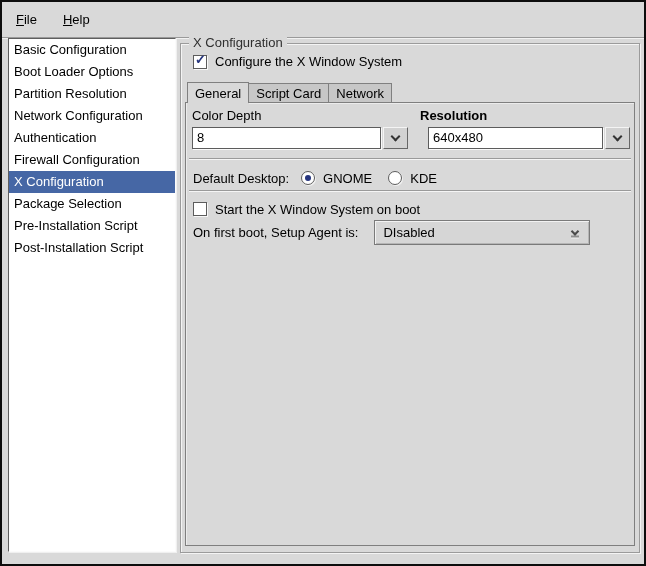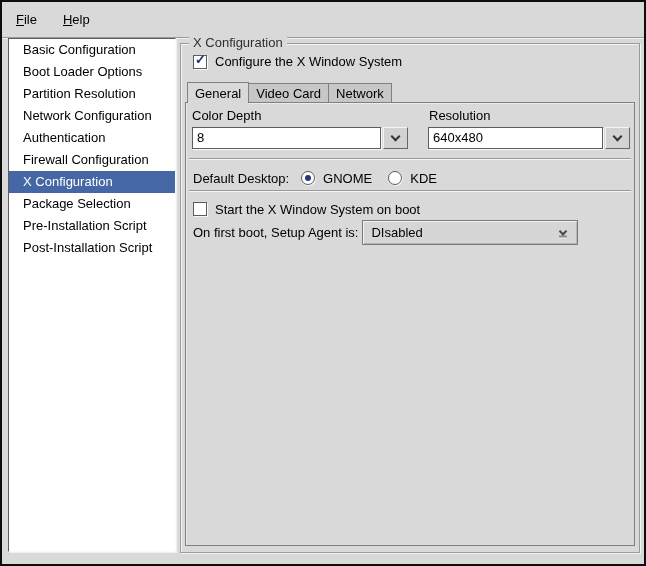--- a/index.html
+++ b/index.html
@@ -19,21 +19,21 @@
   .menu-item{ display:inline-block; padding:3px 6px; cursor:default; }
   .menu-item::first-letter{ text-decoration:underline; }
   
   #sidebar{
     position:absolute; left:6px; top:36px; width:168px; height:514px;
     background:#fff; border:1px solid;
     border-color:#5f5f5f #fbfbfb #fbfbfb #5f5f5f;
     box-shadow:1px 1px 0 #f0f0f0;
     overflow:hidden;
   }
-  .list-item{ height:22px; line-height:22px; padding-left:14px; white-space:nowrap; cursor:default; }
+  .list-item{ height:22px; line-height:22px; padding-left:5px; white-space:nowrap; cursor:default; }
   .list-item.selected{ background:var(--sel); color:#fff; }
   
   #frame{
     position:absolute; left:178px; top:41px; width:460px; height:510px;
     border:1px solid #9b9b9b;
     box-shadow:inset 1px 1px 0 #f4f4f4, 1px 1px 0 #f4f4f4;
   }
   #frame-title{
     position:absolute; left:8px; top:-9px; background:var(--bg);
     padding:0 4px; color:#2f2f2f; white-space:nowrap;
@@ -95,21 +95,21 @@
     width:7px; height:7px; border-right:2px solid #333; border-bottom:2px solid #333;
     transform:rotate(45deg); margin-top:-4px;
   }
   
   .separator{
     position:absolute; left:3px; right:3px; height:2px;
     border-top:1px solid #9a9a9a; border-bottom:1px solid #f5f5f5;
   }
   
   .option-menu{
-    position:relative; width:216px; height:25px; margin-left:4px;
+    position:relative; width:216px; height:25px; margin-left:16px;
     background:#d6d6d6; border:1px solid #7a7a7a;
     box-shadow:inset 1px 1px 0 #f2f2f2, inset -1px -1px 0 #b5b5b5;
     display:flex; align-items:center; padding-left:8px; cursor:default;
   }
   .option-indicator{
     position:absolute; right:10px; top:50%; transform:translateY(-50%);
     display:flex; flex-direction:column; align-items:center; gap:2px;
   }
   .option-indicator .chev{
     width:6px; height:6px; border-right:2px solid #4a4a4a; border-bottom:2px solid #4a4a4a;
@@ -148,28 +148,28 @@
 
     <div class="row" style="position:absolute; left:12px; top:10px;">
       <span class="checkbox">
         <span class="check">✓</span>
       </span>
       <span class="ctl-label">Configure the X Window System</span>
     </div>
 
     <div id="tabbar">
       <div class="tab active">General</div>
-      <div class="tab">Video Card</div>
+      <div class="tab">Script Card</div>
       <div class="tab">Network</div>
     </div>
 
     <div id="page">
 
       <span class="col-label" style="left:6px; width:216px;">Color Depth</span>
-      <span class="col-label" style="left:243px; width:202px;">Resolution</span>
+      <span class="col-label" style="left:234px; width:202px;font-weight:bold;">Resolution</span>
 
       <div class="combo" style="left:6px; width:216px;">
         <div class="combo-entry">8</div>
         <div class="combo-button">
           <span class="chevron-down"></span>
         </div>
       </div>
 
       <div class="combo" style="left:242px; width:202px;">
         <div class="combo-entry">640x480</div>

